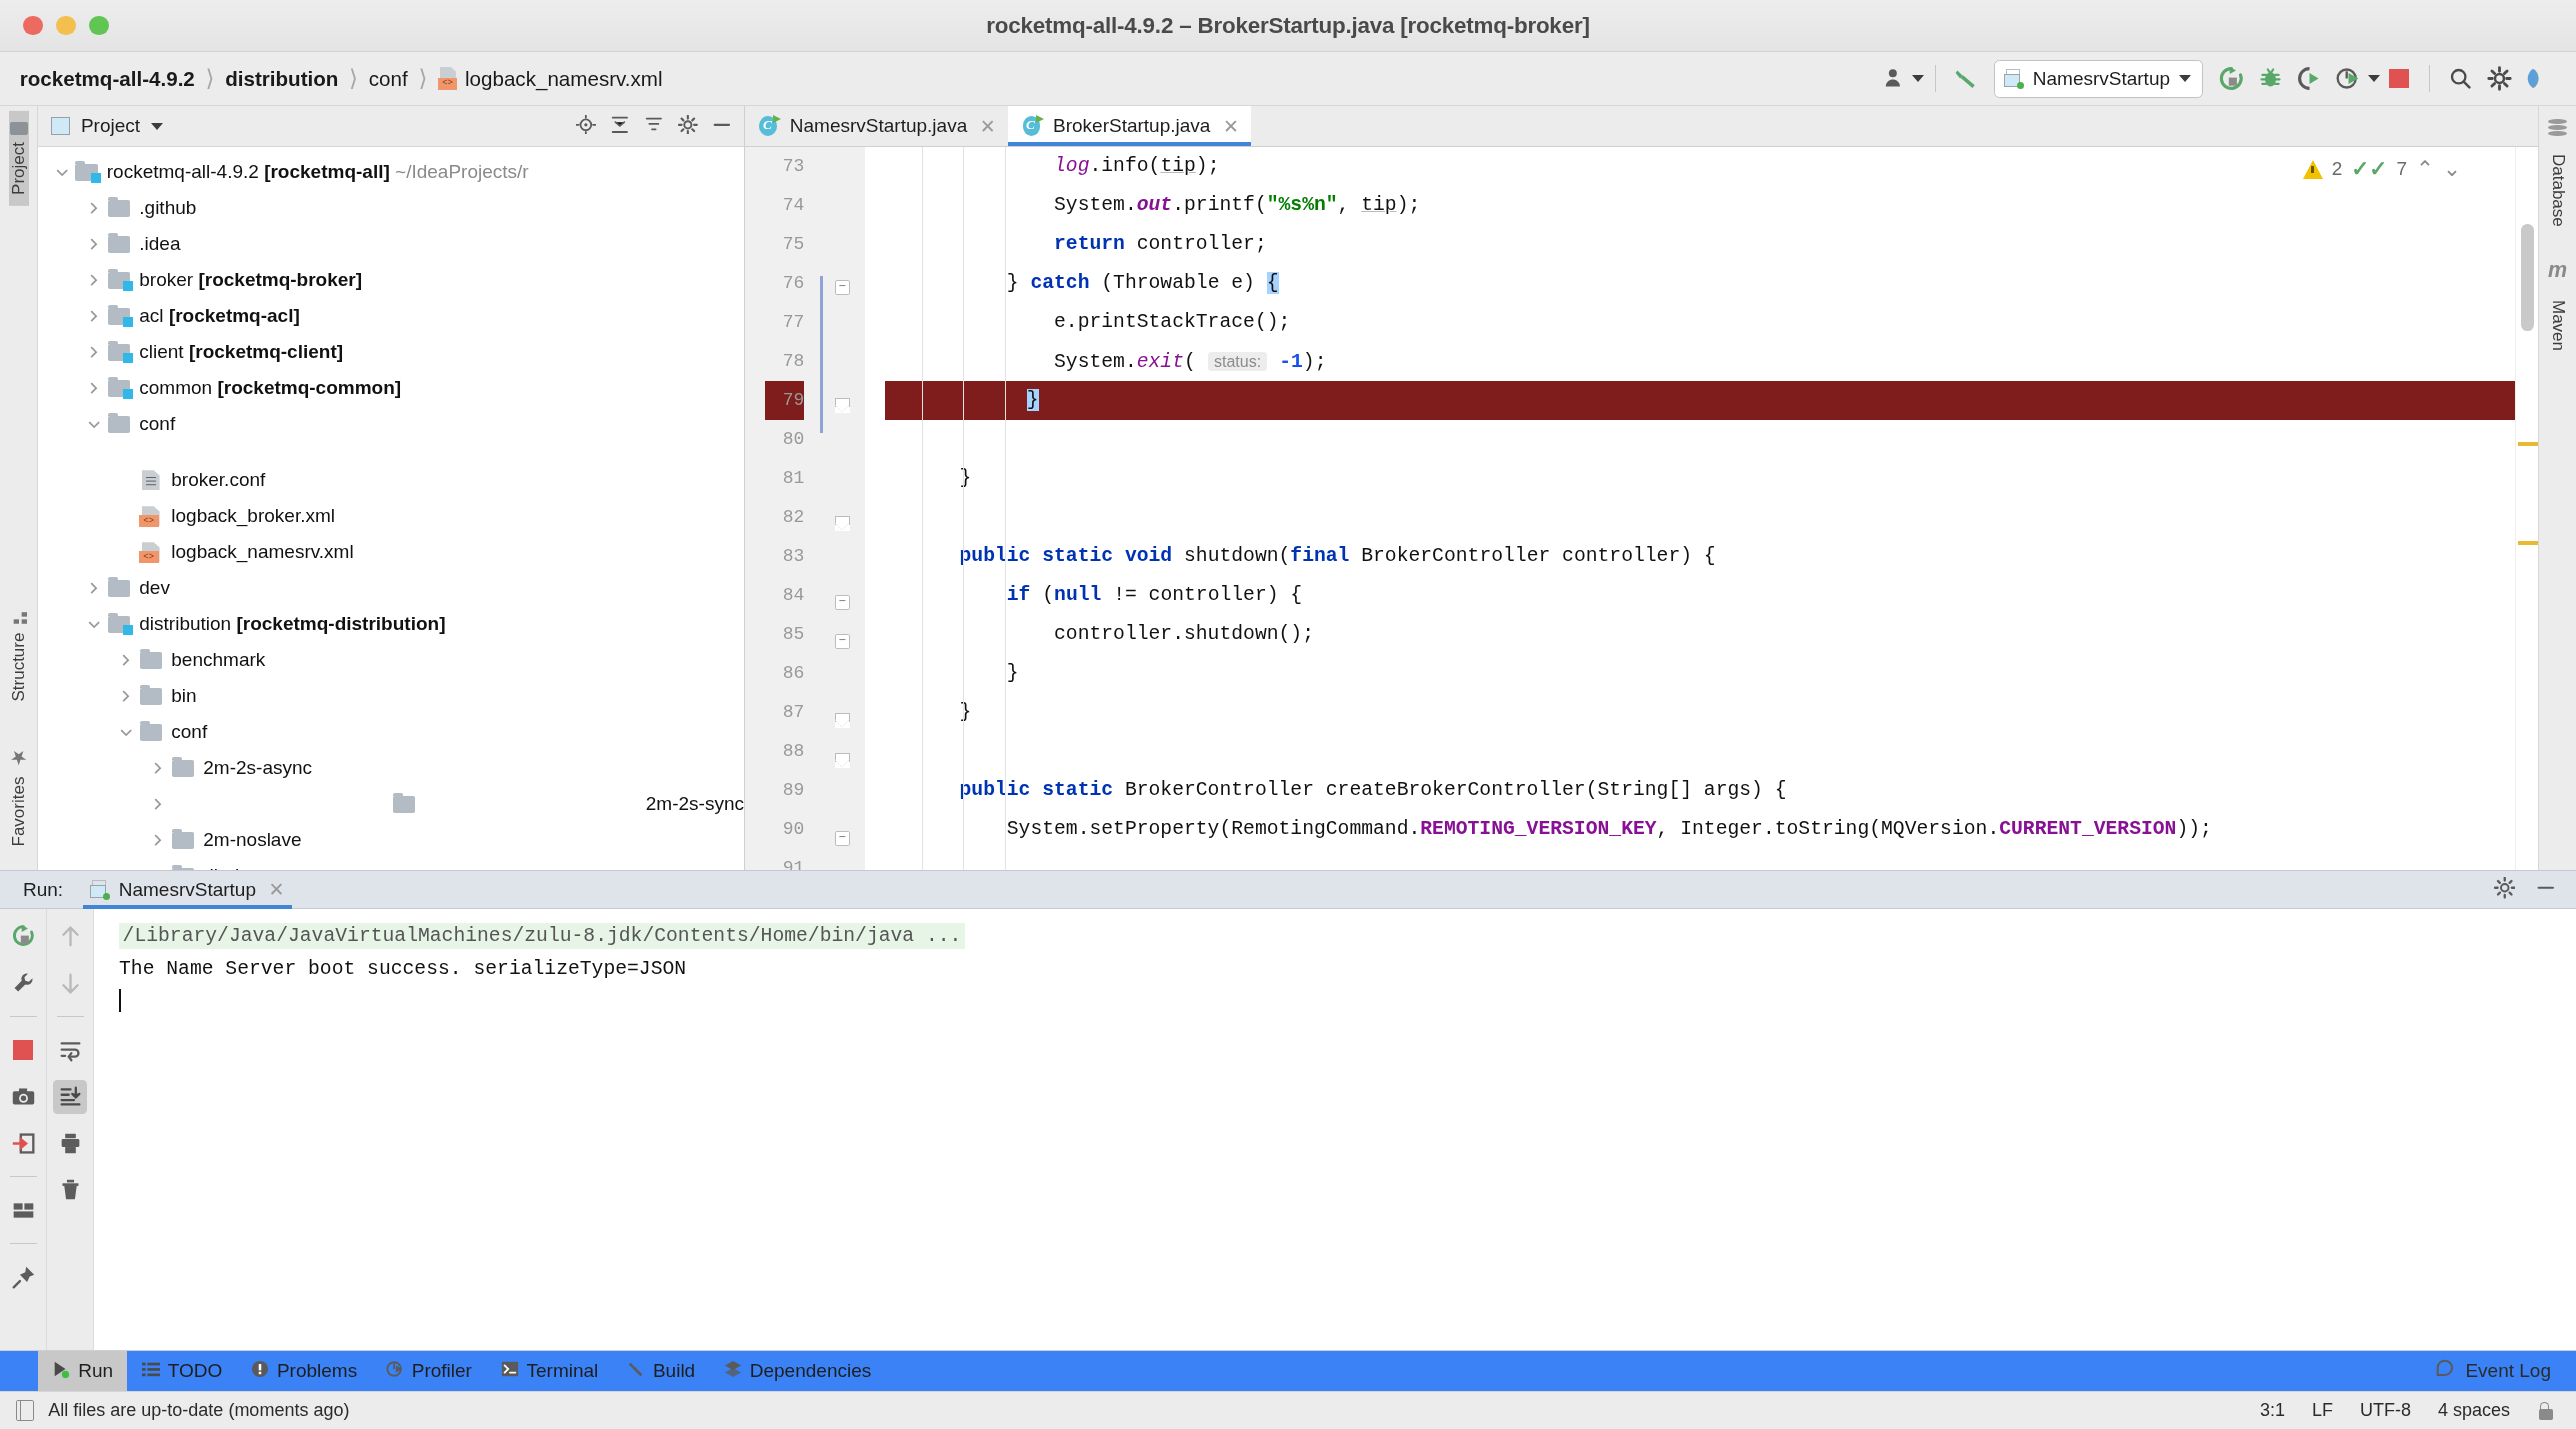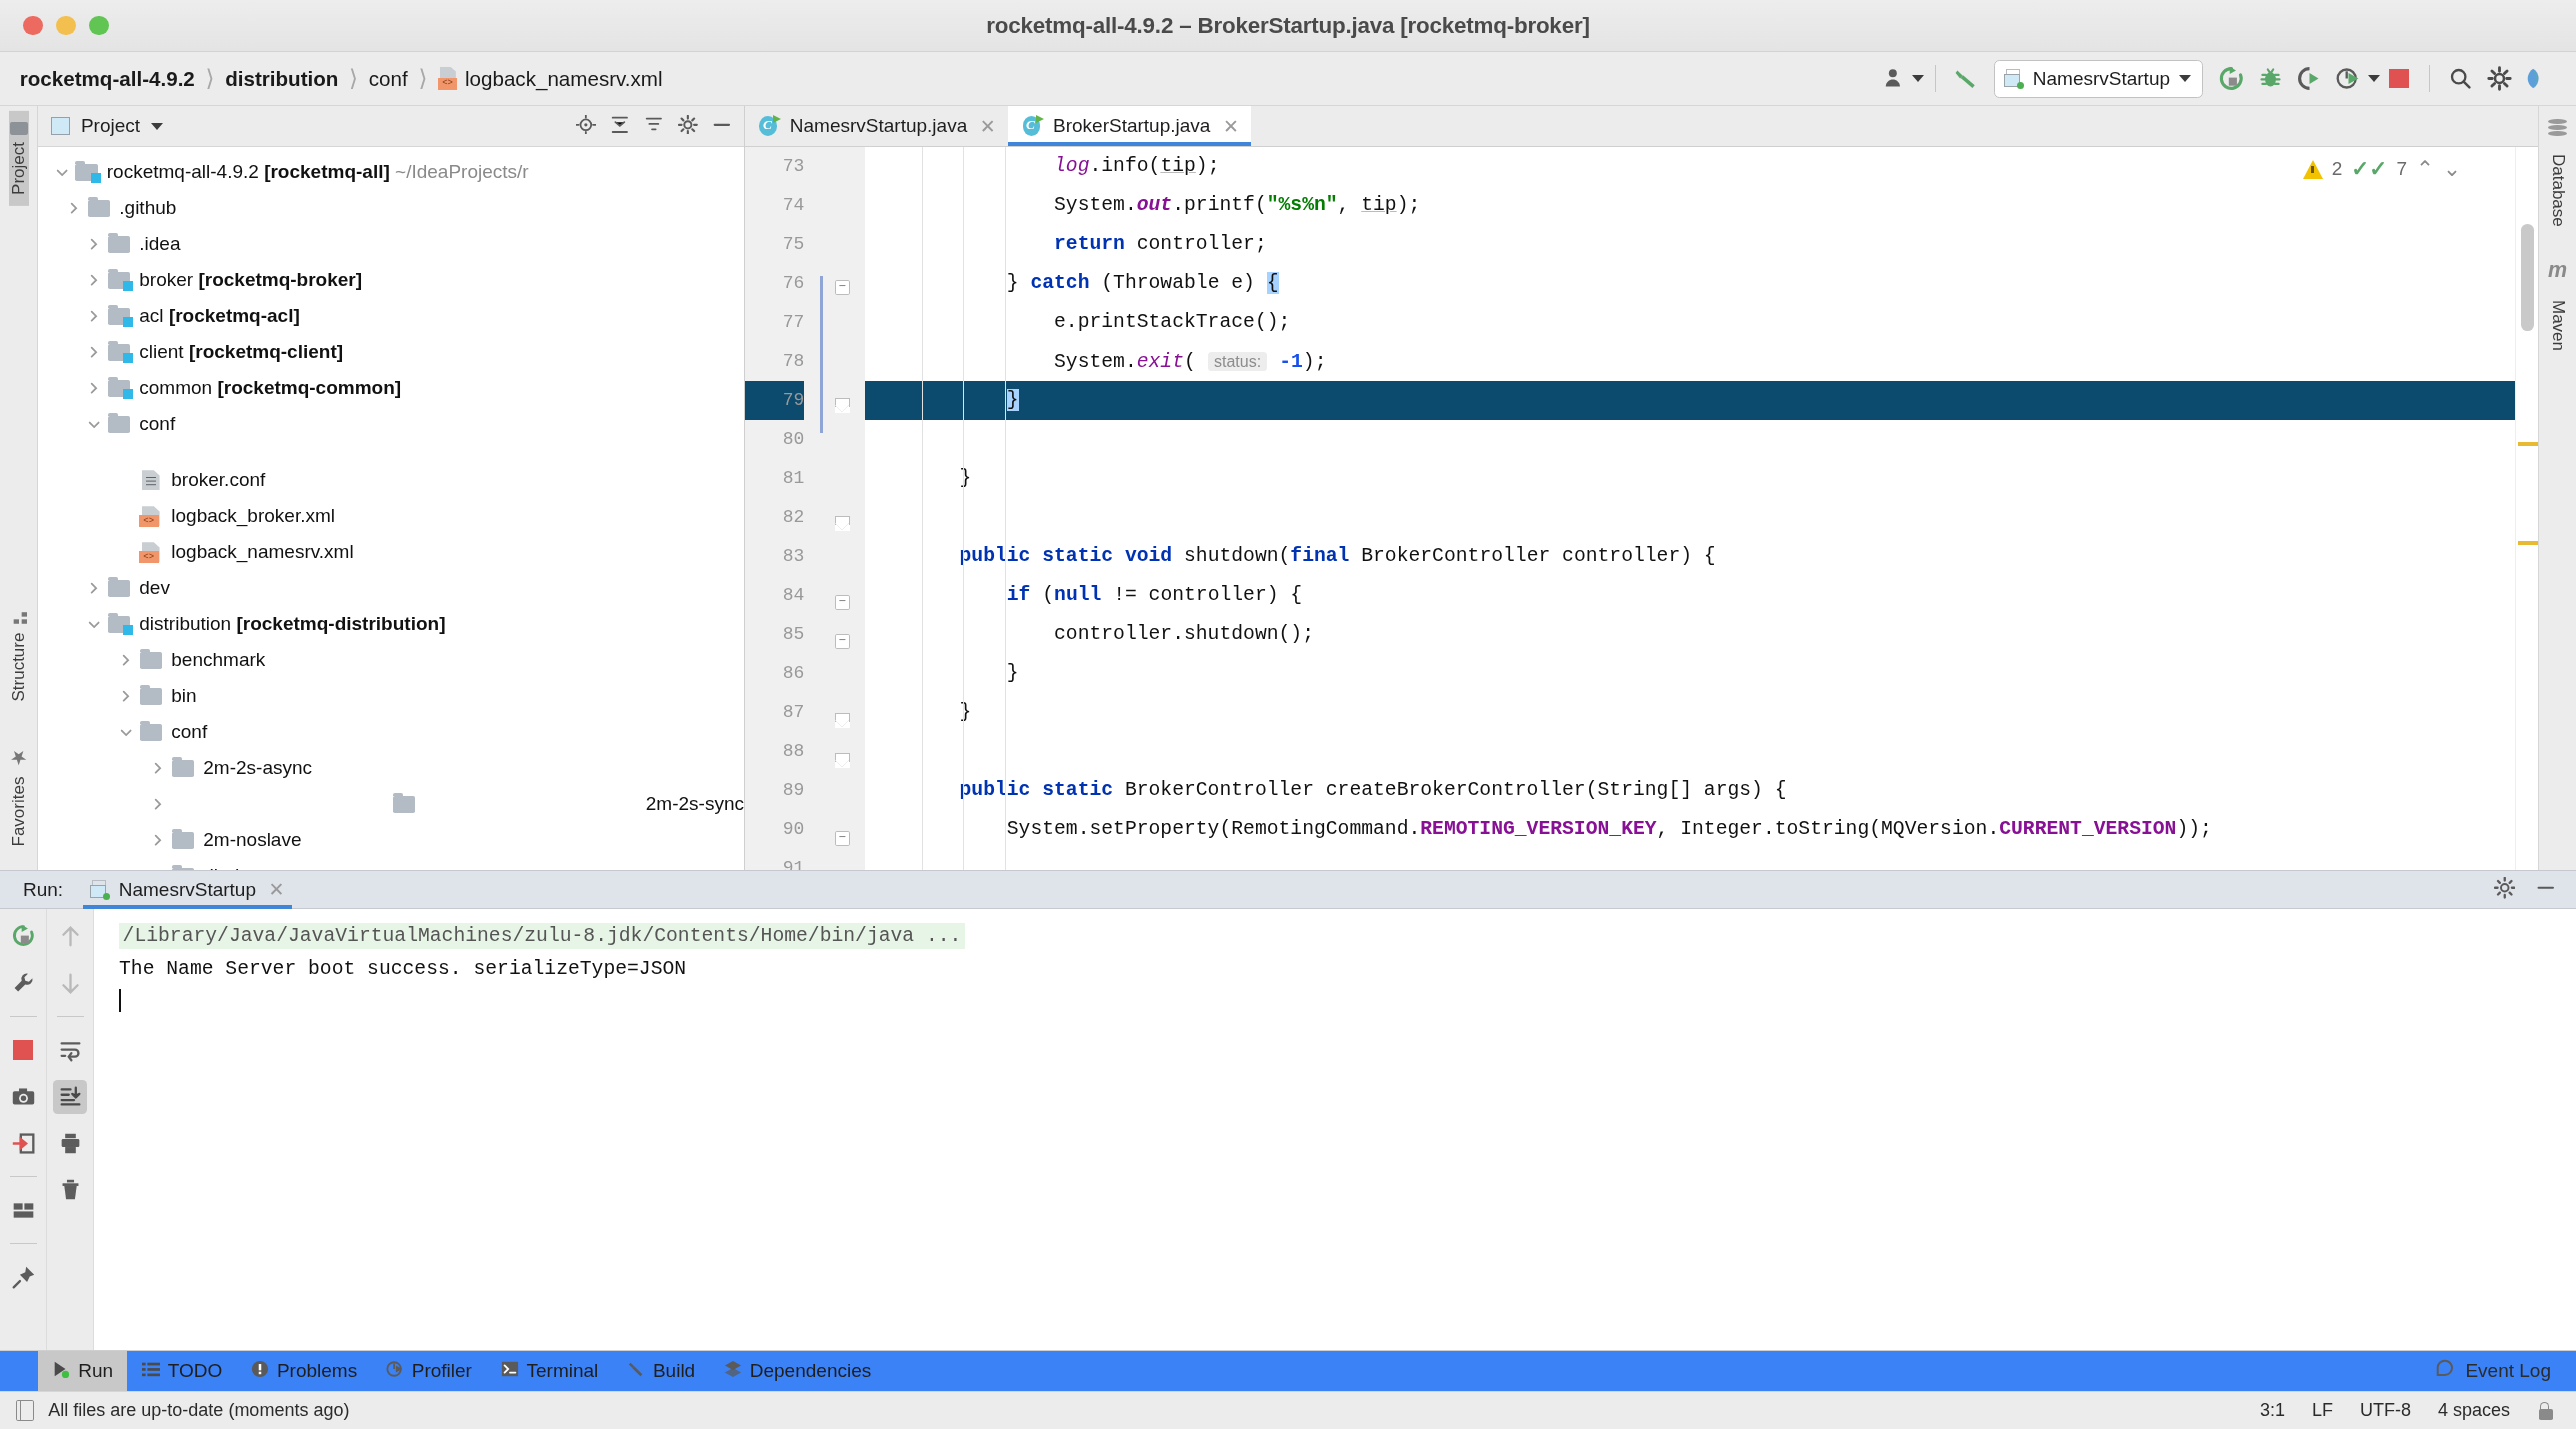--- a/index.html
+++ b/index.html
@@ -163,21 +163,21 @@
     width: 70px; flex: 0 0 70px; background: #f0f0f0;
     text-align: right; padding-right: 10.7px;
     font-family: "Liberation Mono", monospace; font-size: 18px; color: #999;
   }
   .gutter-fold {
     width: 50px; flex: 0 0 50px; background: #f0f0f0; position: relative;
   }
   .codebody { flex: 1 1 auto; position: relative; background: #fff; overflow: hidden; }
   .cline { height: 39px; line-height: 39px; font-family: "Liberation Mono", monospace; font-size: 19.7px; white-space: pre; color: #111; }
   .gl { height: 39px; line-height: 39px; }
-  .hl-line { background: #0c4a6e; }
+  .hl-line { background: #7f1d1d; margin-left: 20px; }
   .kw { color: #0033b3; font-weight: bold; }
   .str { color: #027d00; font-weight: bold; }
   .num { color: #1750eb; font-weight: bold; }
   .fld { color: #871094; font-style: italic; }
   .sfld { color: #871094; font-style: italic; font-weight: bold; }
   .cst { color: #871094; font-weight: bold; }
   .und { text-decoration: underline; text-decoration-color:#bbb; }
   .sel { background: #a6d2ff; }
   .hintchip {
     background:#ededed; color:#8c8c8c; font-size:16px; border-radius:3.6px;
@@ -468,21 +468,21 @@
               <svg width="14.3" height="10.7" viewBox="0 0 16 12">
                 <path d="M3 4l5 5 5-5" stroke="#9a9a9a" stroke-width="2" fill="none" stroke-linecap="round"></path>
               </svg>
             </span>
             <span class="ic">
               <i class="fold"></i>
               <i class="modbadge"></i>
             </span>
             <span class="lbl">rocketmq-all-4.9.2 <b>[rocketmq-all]</b><span style="color:#8a8a8a"> ~/IdeaProjects/r</span></span>
           </div>
-          <div class="row" style="padding-left: 25px;">
+          <div class="row" style="padding-left: 45px;">
             <span class="arrow">
               <svg width="10.7" height="14.3" viewBox="0 0 12 16">
                 <path d="M3 3l5 5-5 5" stroke="#9a9a9a" stroke-width="2" fill="none" stroke-linecap="round"></path>
               </svg>
             </span>
             <span class="ic">
               <i class="fold"></i>
             </span>
             <span class="lbl">.github</span>
           </div>

